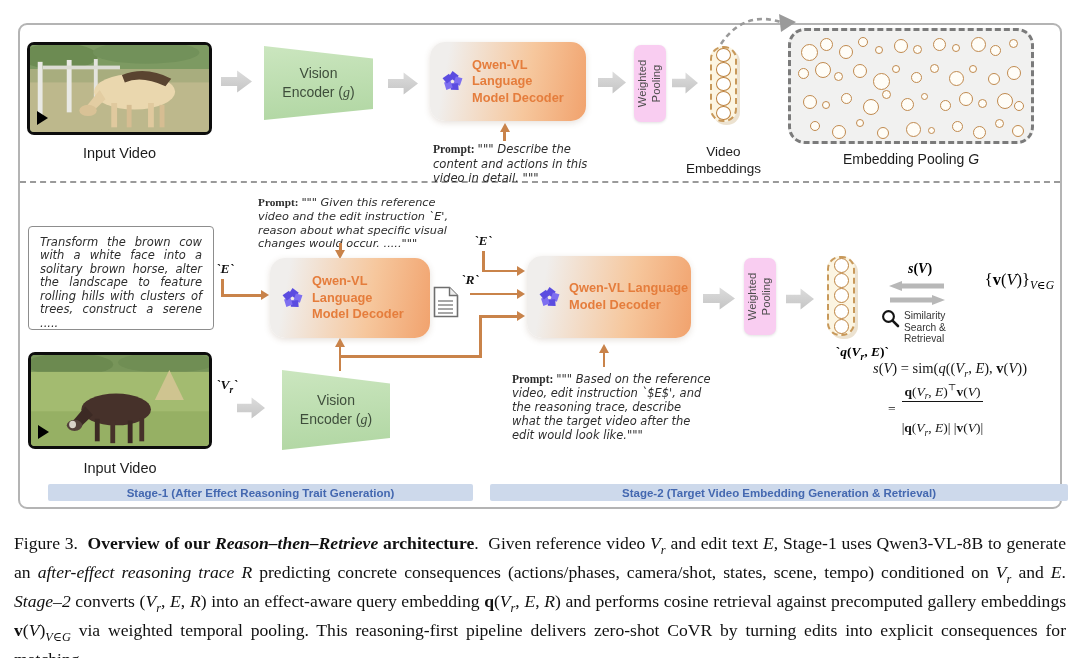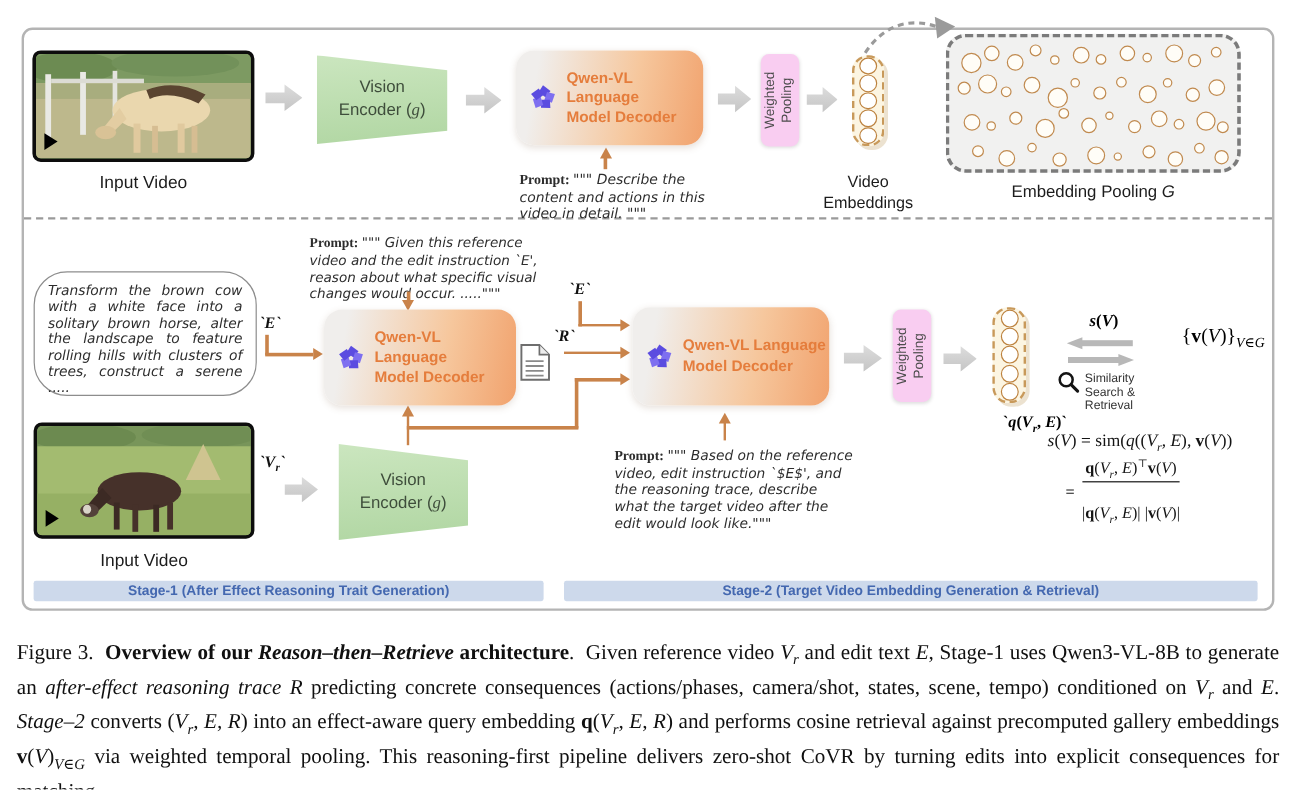--- a/index.html
+++ b/index.html
@@ -36,35 +36,35 @@
        display:flex;flex-direction:column;align-items:center;justify-content:space-evenly;
        box-shadow:3px 3px 0 rgba(185,150,85,.28);}
   .emb-dot{width:13px;height:13px;border-radius:50%;background:#fff;border:1.6px solid #bd8340;}
   
   .gallery{background:#f1f1f0;border:3px dashed #7b7b7b;border-radius:17px;position:relative;}
   .g-circle{position:absolute;border-radius:50%;background:#fffdf7;border:1.5px solid #c08a4f;}
   
   .hand{font-family:"DejaVu Sans",sans-serif;font-style:italic;color:#2d2d2d;font-size:11.6px;line-height:1.22;}
   .hand .seg-b{font-style:normal;font-family:Liberation Serif, serif;}
   .serif{font-family:"Liberation Serif","DejaVu Serif",serif;text-align:right;}
-  .bubble{border:1.5px solid #8d8d8d;border-radius:28px;background:#fff;padding:9px 11px;text-align:justify;}
+  .bubble{border:1.5px solid #8d8d8d;border-radius:4px;background:#fff;padding:9px 11px;text-align:justify;}
   .tick-label{font-family:"Liberation Serif","DejaVu Serif",serif;font-weight:bold;font-style:italic;font-size:13.5px;color:#111;}
   .seg-b{font-weight:bold;}
   .seg-i{font-style:italic;}
   .seg-sub{vertical-align:sub;font-size:70%;}
   .seg-sup{vertical-align:super;font-size:68%;}
   .seg-serif{font-family:"Liberation Serif","DejaVu Serif",serif;}
   
   .oline{background:#c9834a;}
   .ar-r{width:0;height:0;border-left:8px solid #c9834a;border-top:5px solid transparent;border-bottom:5px solid transparent;}
   .ar-u{width:0;height:0;border-bottom:9px solid #c9834a;border-left:5px solid transparent;border-right:5px solid transparent;}
   .ar-d{width:0;height:0;border-top:9px solid #c9834a;border-left:5px solid transparent;border-right:5px solid transparent;}
   
   .stage-bar{background:#cdd9eb;border-radius:2px;color:#4468b0;font-weight:bold;font-size:11.5px;
-       display:flex;align-items:center;justify-content:center;}
+       display:flex;align-items:center;justify-content:center;margin-left:20px;}
   .math{font-family:"Liberation Serif","DejaVu Serif",serif;color:#141414;}
   .fraction{display:inline-flex;flex-direction:column;align-items:center;vertical-align:middle;}
   .fraction .den{border-top:1.4px solid #141414;padding-top:18px;}
   .caption{font-family:"Liberation Serif","DejaVu Serif",serif;font-size:17.6px;line-height:1.5;
        text-align:justify;color:#101010;}
   .sim-label{font-size:10.2px;line-height:1.14;color:#333;}
 </style>
 </head>
 <body>
 

